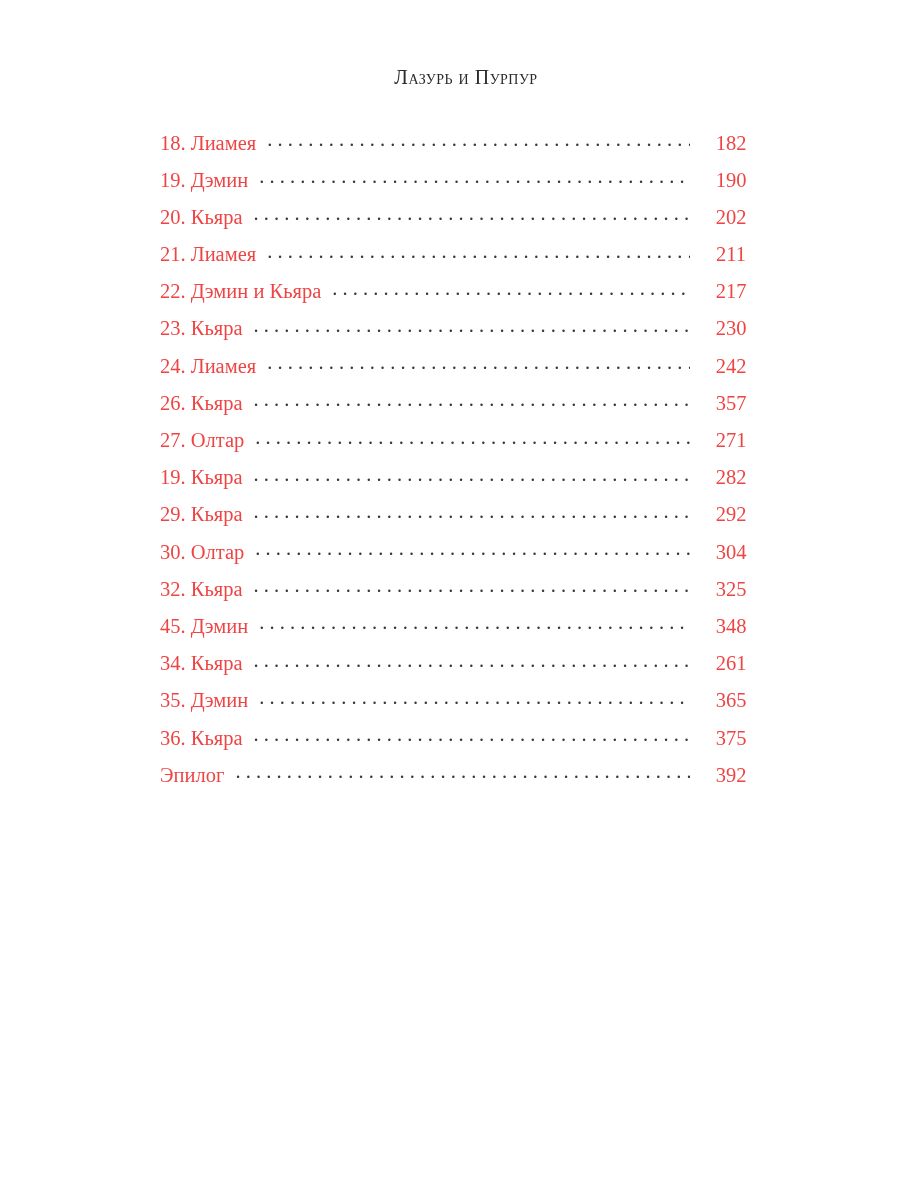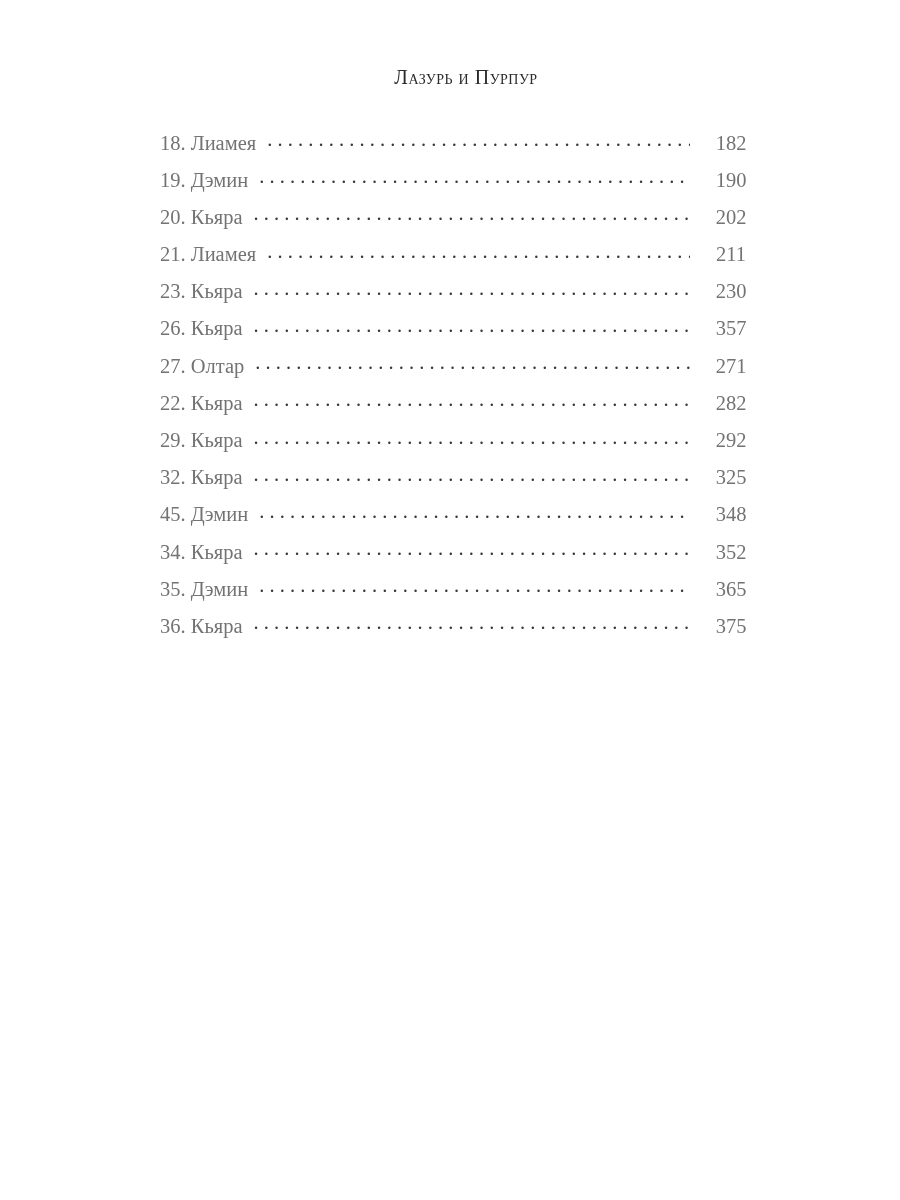--- a/index.html
+++ b/index.html
@@ -39,21 +39,21 @@
     width: 620px;
     padding-left: 20px;
     box-sizing: border-box;
   }
   .toc-row {
     display: flex;
     align-items: baseline;
     font-size: 20.5px;
     line-height: 1.0;
     margin-bottom: 13.2px;
-    color: #737373;
+    color: #ef4444;
     white-space: nowrap;
   }
   .toc-title {
     flex: 0 0 auto;
     padding-right: 9px;
   }
   .toc-dots {
     flex: 1 1 auto;
     overflow: hidden;
     height: 1em;
@@ -97,63 +97,83 @@
         <span class="toc-title">20. Кьяра</span>
         <span class="toc-dots"></span>
         <span class="toc-page">202</span>
       </div>
       <div class="toc-row">
         <span class="toc-title">21. Лиамея</span>
         <span class="toc-dots"></span>
         <span class="toc-page">211</span>
       </div>
       <div class="toc-row">
+        <span class="toc-title">22. Дэмин и Кьяра</span>
+        <span class="toc-dots"></span>
+        <span class="toc-page">217</span>
+      </div>
+      <div class="toc-row">
         <span class="toc-title">23. Кьяра</span>
         <span class="toc-dots"></span>
         <span class="toc-page">230</span>
+      </div>
+      <div class="toc-row">
+        <span class="toc-title">24. Лиамея</span>
+        <span class="toc-dots"></span>
+        <span class="toc-page">242</span>
       </div>
       <div class="toc-row">
         <span class="toc-title">26. Кьяра</span>
         <span class="toc-dots"></span>
         <span class="toc-page">357</span>
       </div>
       <div class="toc-row">
         <span class="toc-title">27. Олтар</span>
         <span class="toc-dots"></span>
         <span class="toc-page">271</span>
       </div>
       <div class="toc-row">
-        <span class="toc-title">22. Кьяра</span>
+        <span class="toc-title">19. Кьяра</span>
         <span class="toc-dots"></span>
         <span class="toc-page">282</span>
       </div>
       <div class="toc-row">
         <span class="toc-title">29. Кьяра</span>
         <span class="toc-dots"></span>
         <span class="toc-page">292</span>
+      </div>
+      <div class="toc-row">
+        <span class="toc-title">30. Олтар</span>
+        <span class="toc-dots"></span>
+        <span class="toc-page">304</span>
       </div>
       <div class="toc-row">
         <span class="toc-title">32. Кьяра</span>
         <span class="toc-dots"></span>
         <span class="toc-page">325</span>
       </div>
       <div class="toc-row">
         <span class="toc-title">45. Дэмин</span>
         <span class="toc-dots"></span>
         <span class="toc-page">348</span>
       </div>
       <div class="toc-row">
         <span class="toc-title">34. Кьяра</span>
         <span class="toc-dots"></span>
-        <span class="toc-page">352</span>
+        <span class="toc-page">261</span>
       </div>
       <div class="toc-row">
         <span class="toc-title">35. Дэмин</span>
         <span class="toc-dots"></span>
         <span class="toc-page">365</span>
       </div>
       <div class="toc-row">
         <span class="toc-title">36. Кьяра</span>
         <span class="toc-dots"></span>
         <span class="toc-page">375</span>
       </div>
+      <div class="toc-row">
+        <span class="toc-title">Эпилог</span>
+        <span class="toc-dots"></span>
+        <span class="toc-page">392</span>
+      </div>
     </div>
 </div>
 
 </body></html>

